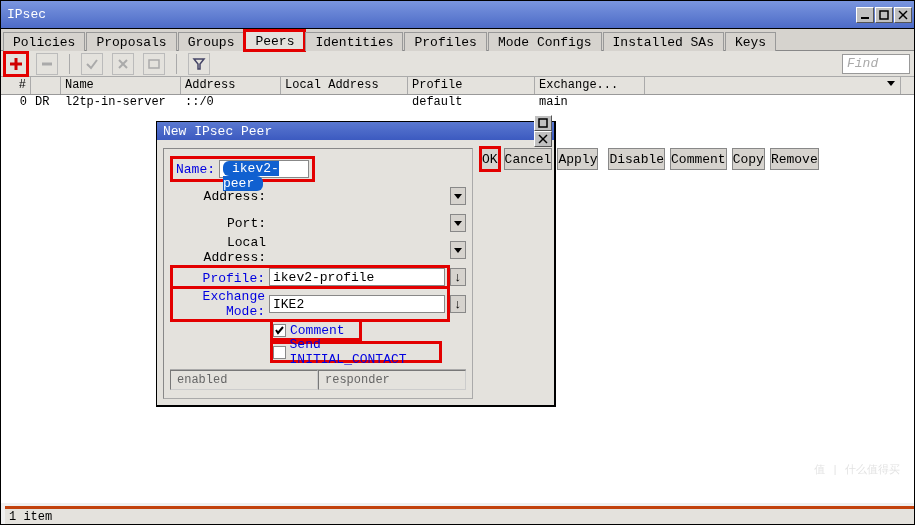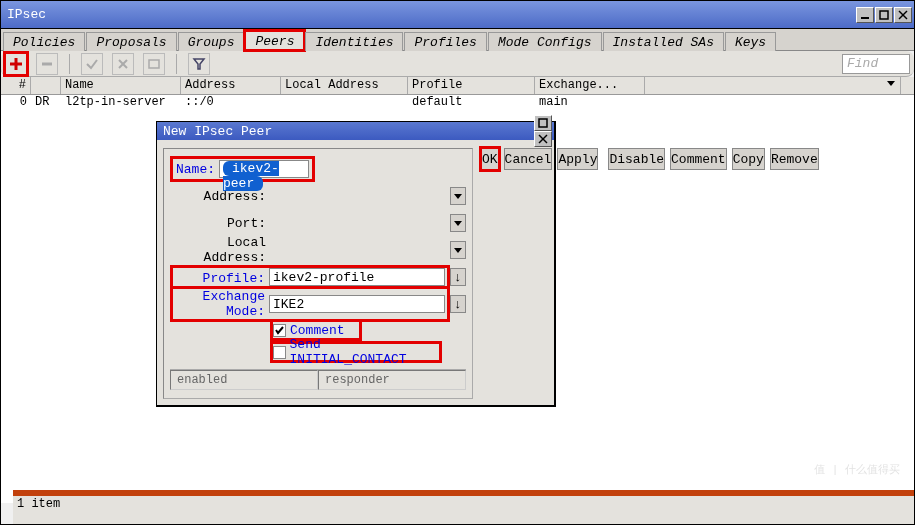--- a/index.html
+++ b/index.html
@@ -33,21 +33,20 @@
     display: flex; align-items: center; justify-content: center;
     font-size: 10px;
   }
   .tabs {
     display: flex;
     background: #d6d3ce;
     border-bottom: 1px solid #888;
     height: 22px;
     padding: 2px 2px 0 2px;
     gap: 0;
-    font-style: italic;
   }
   .tab {
     padding: 2px 9px;
     border: 1px solid #999;
     border-bottom: none;
     background: #d6d3ce;
     position: relative;
     top: 1px;
     margin-right: 1px;
   }
@@ -57,21 +56,20 @@
     top: 0;
   }
   .toolbar {
     display: flex;
     align-items: center;
     background: #e4e2dd;
     border-bottom: 1px solid #aaa;
     height: 26px;
     padding: 1px 4px;
     gap: 9px;
-    border-radius: 8px;
   }
   .tbtn {
     width: 22px; height: 22px;
     border: 1px solid #bbb;
     display: flex; align-items: center; justify-content: center;
     background: #e4e2dd;
   }
   .tbtn.disabled { color: #aaa; }
   .tbtn.plus { color: #d00000; font-weight: bold; font-size: 16px; }
   .vsep { width: 1px; height: 20px; background: #aaa; margin: 0 2px; }
@@ -108,24 +106,24 @@
   .c0 { width: 30px; text-align: right; }
   .c1 { width: 30px; }
   .c2 { width: 120px; }
   .c3 { width: 100px; }
   .c4 { width: 127px; }
   .c5 { width: 127px; }
   .c6 { width: 110px; }
   .c7 { width: 256px; }
   .statusbar {
     position: absolute;
-    bottom: 0; left: 12px; right: 0;
-    height: 34px;
-    background: #e4e2dd;
-    border-top: 6px solid #c2410c;
+    bottom: 0; left: 4px; right: 0;
+    height: 18px;
+    background: #e4e2dd;
+    border-top: 3px solid #c2410c;
     padding: 1px 4px;
     font-size: 12px;
   }
 
   
   .dialog {
     position: absolute;
     left: 155px; top: 120px;
     width: 400px;
     background: #e4e2dd;

